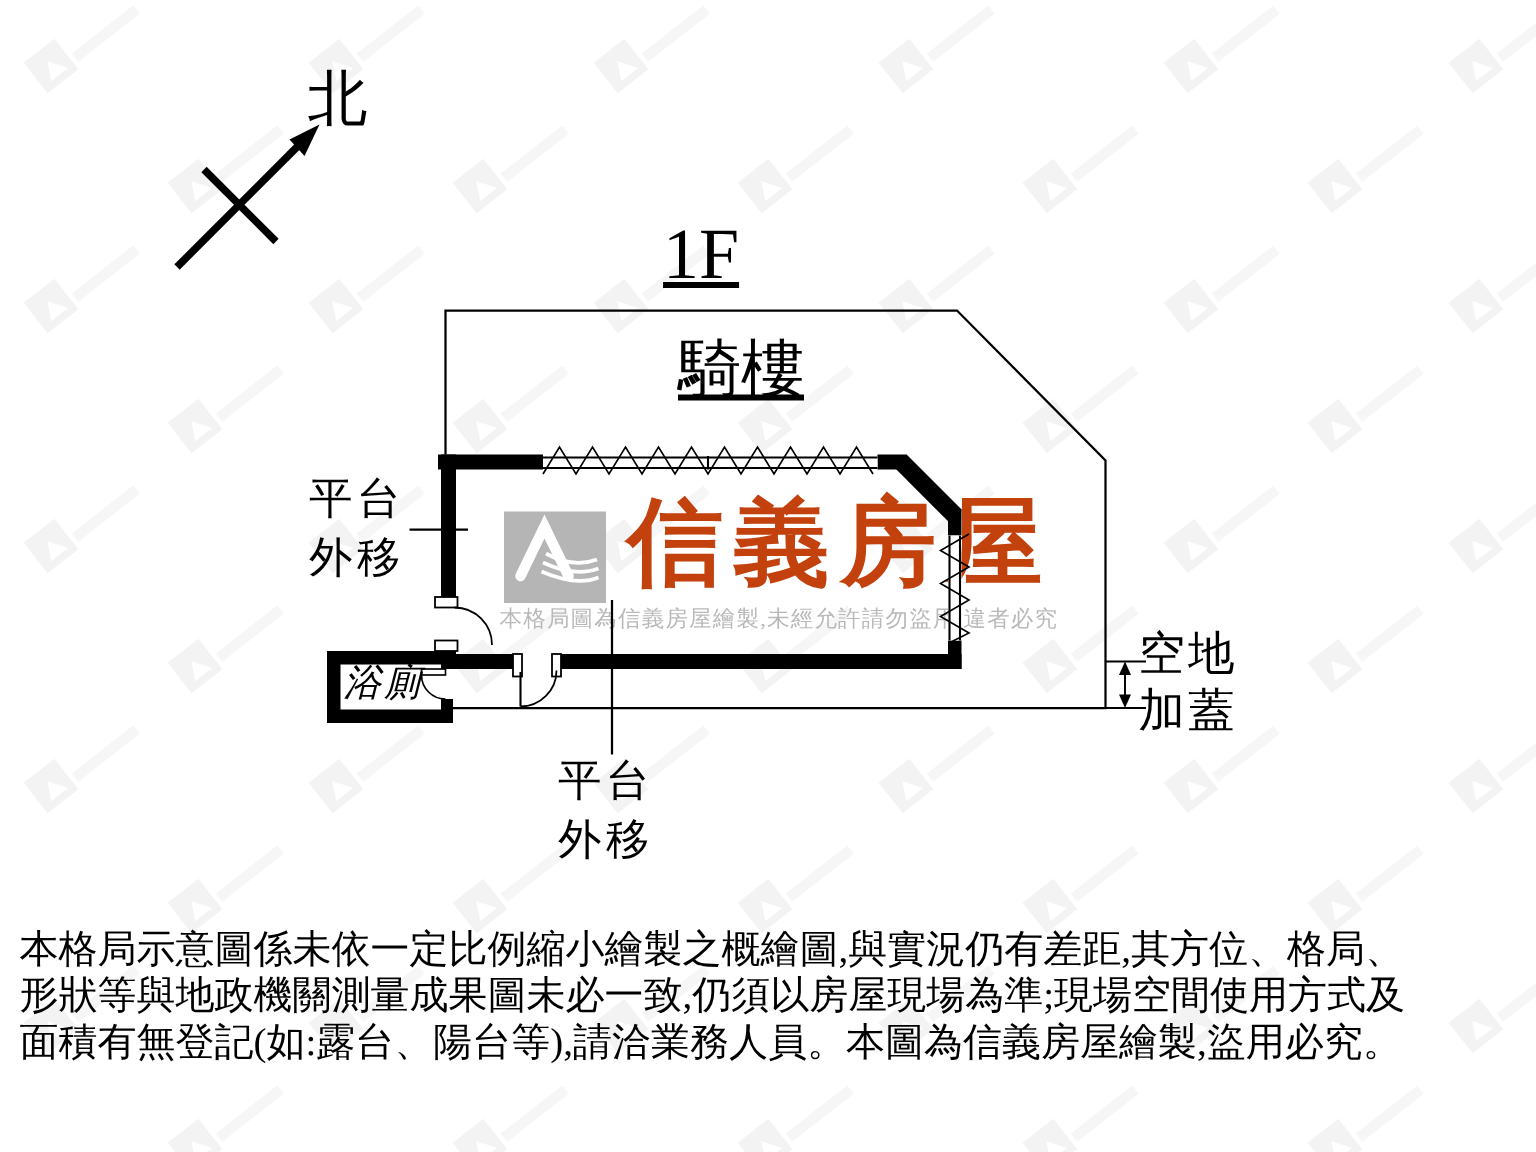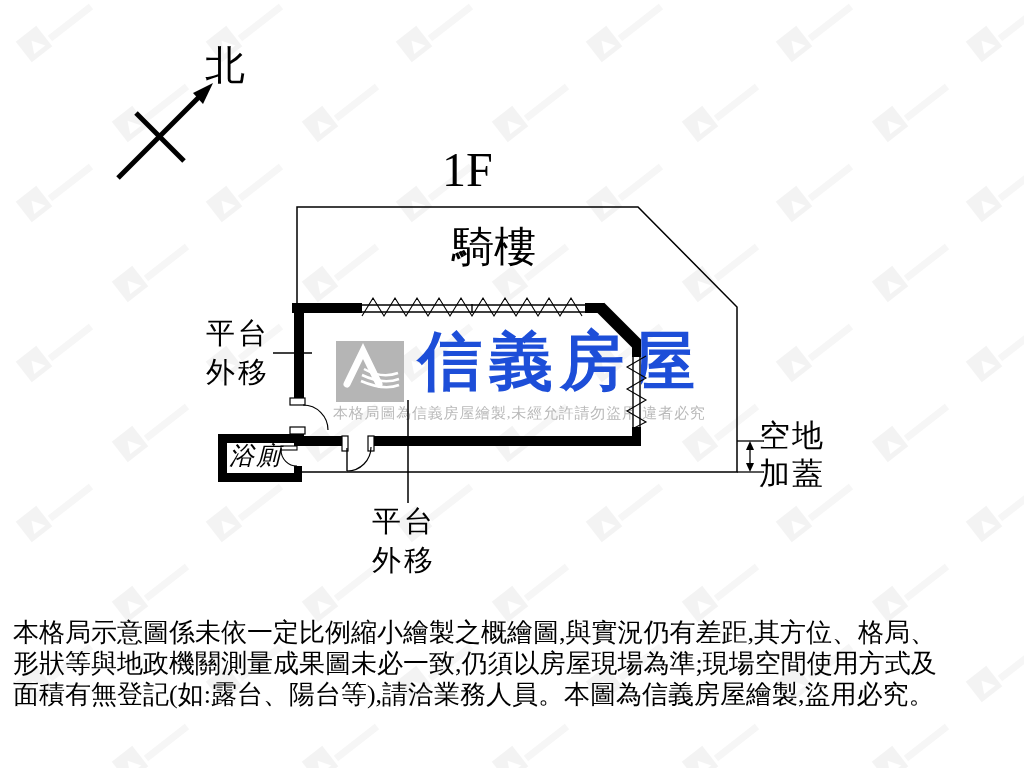--- a/index.html
+++ b/index.html
@@ -7,28 +7,28 @@
     position:relative;width:1024px;height:768px;background:#ffffff;
     overflow:hidden;font-family:"Liberation Serif","DejaVu Serif",serif;color:#000;
   }
   .abs{position:absolute;}
   .label{position:absolute;color:#000;white-space:pre-line;line-height:1.0;}
   #bg-pattern{position:absolute;left:0;top:0;z-index:0;}
   #wm-layer{position:absolute;left:0;top:0;width:1024px;height:768px;z-index:1;}
   #plan-svg{position:absolute;left:0;top:0;z-index:2;}
   #label-layer{position:absolute;left:0;top:0;width:1024px;height:768px;z-index:3;}
   .north-label{left:205px;top:46px;font-size:40px;}
-  .floor-label{left:442px;top:146px;font-size:48px;}
-  .arcade-label{left:452px;top:226px;font-size:42px;}
+  .floor-label{left:442px;top:146px;font-size:48px;text-decoration:underline;}
+  .arcade-label{left:452px;top:226px;font-size:42px;text-decoration:underline;}
   .hall-label{left:458px;top:366px;font-size:40px;letter-spacing:2px;}
   .bath-label{left:229px;top:443px;font-size:25px;letter-spacing:2px;font-style:italic;}
   .platform-left{left:206px;top:314px;font-size:29px;line-height:39px;letter-spacing:3px;}
   .platform-bottom{left:372px;top:502px;font-size:29px;line-height:39px;letter-spacing:3px;}
   .openland-label{left:759px;top:417px;font-size:31px;line-height:38px;letter-spacing:2px;}
-  .wm-brand{left:418px;top:330px;font-size:64px;font-weight:bold;letter-spacing:7px;color:#1d4ed8;}
+  .wm-brand{left:418px;top:330px;font-size:64px;font-weight:bold;letter-spacing:7px;color:#c2410c;}
   .wm-notice{left:333px;top:406px;font-size:15px;letter-spacing:0.8px;color:#b9b9b9;}
   .wm-logo{left:336px;top:341px;width:68px;height:61px;background:#b5b5b5;}
   .disc{left:13px;font-size:26px;letter-spacing:0px;}
   .disc.l1{top:620px;} .disc.l2{top:651px;} .disc.l3{top:682px;}
 </style>
 </head>
 <body>
 
 <div id="stage">
 

